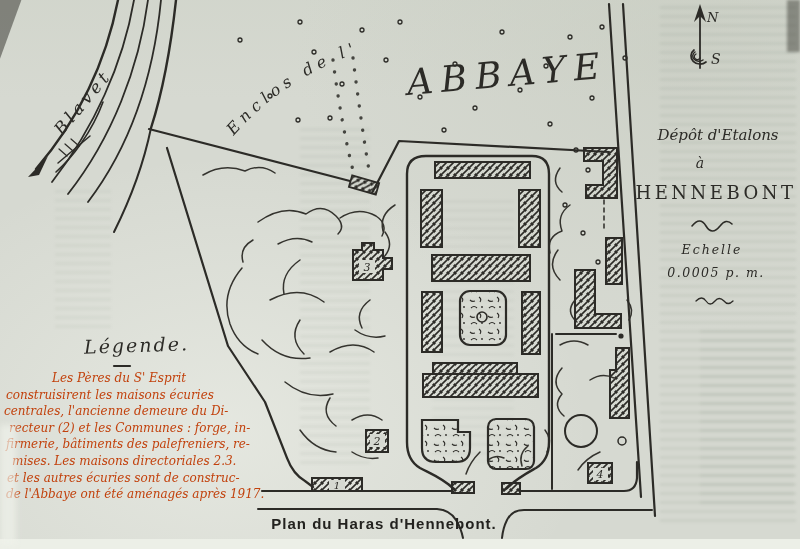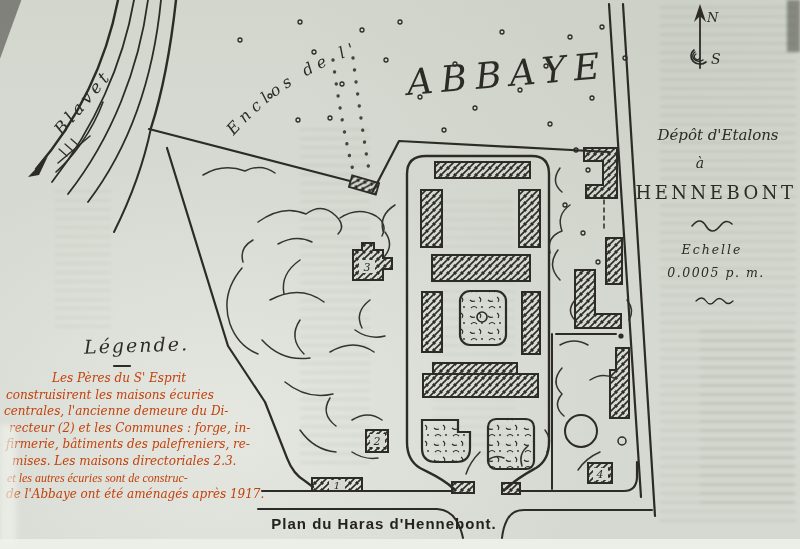--- a/index.html
+++ b/index.html
@@ -35,21 +35,21 @@
   .legend-lines{
     position:absolute; left:4px; top:370px; width:264px;
     font-size:12px; font-style:italic; color:#c2410c; line-height:16.6px;
   }
   .legend-lines div{white-space:nowrap;}
   .legend-lines div:nth-child(1){text-indent:48px;}
   .legend-lines div:nth-child(2){text-indent:2px;}
   .legend-lines div:nth-child(4){text-indent:5px;}
   .legend-lines div:nth-child(5){text-indent:2px;}
   .legend-lines div:nth-child(6){text-indent:8px;}
-  .legend-lines div:nth-child(7){text-indent:3px;font-family:Liberation Serif, serif;}
+  .legend-lines div:nth-child(7){text-indent:3px;}
   .legend-lines div:nth-child(8){text-indent:2px;}
   .caption{
     position:absolute; left:268px; top:515px; width:232px; text-align:center;
     font-family:Liberation Sans, sans-serif; font-weight:bold; font-size:15px;
     letter-spacing:1px; color:#23221f;
   }
   .edge-dark-tl{
     position:absolute; left:-16px; top:-10px; width:26px; height:78px;
     background:#3c3c36; transform:rotate(20deg); opacity:.55; pointer-events:none;
   }

